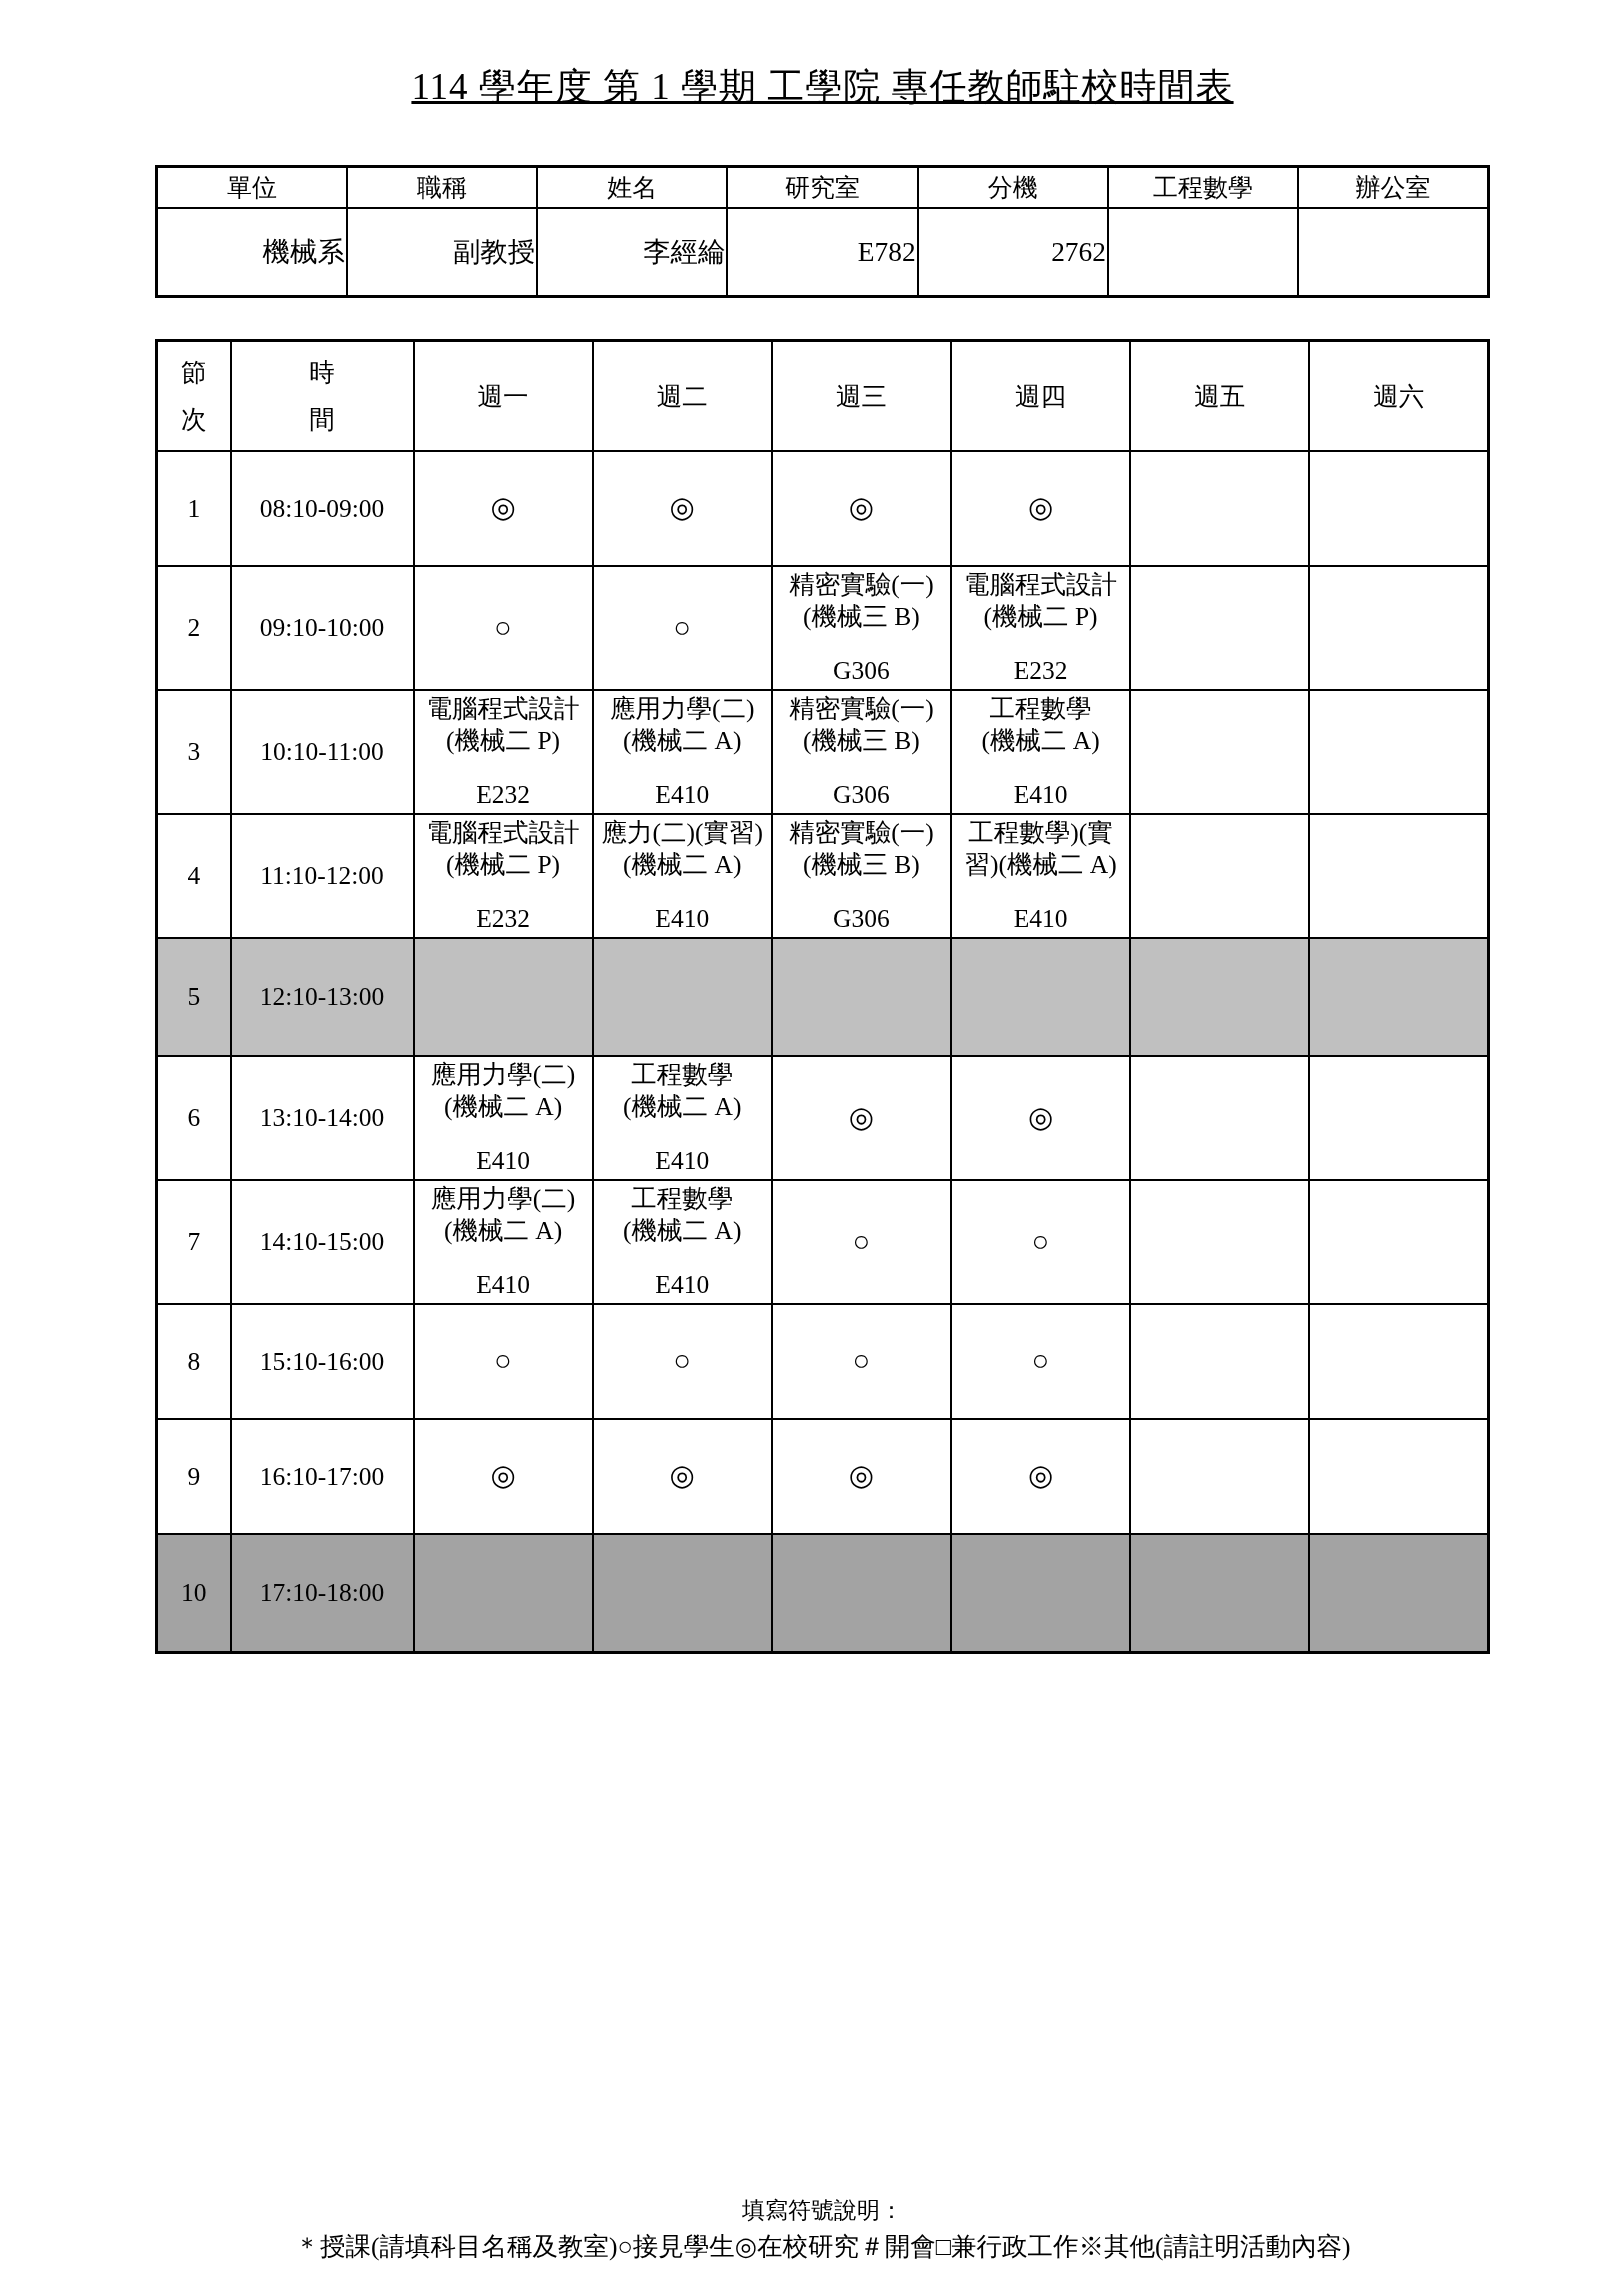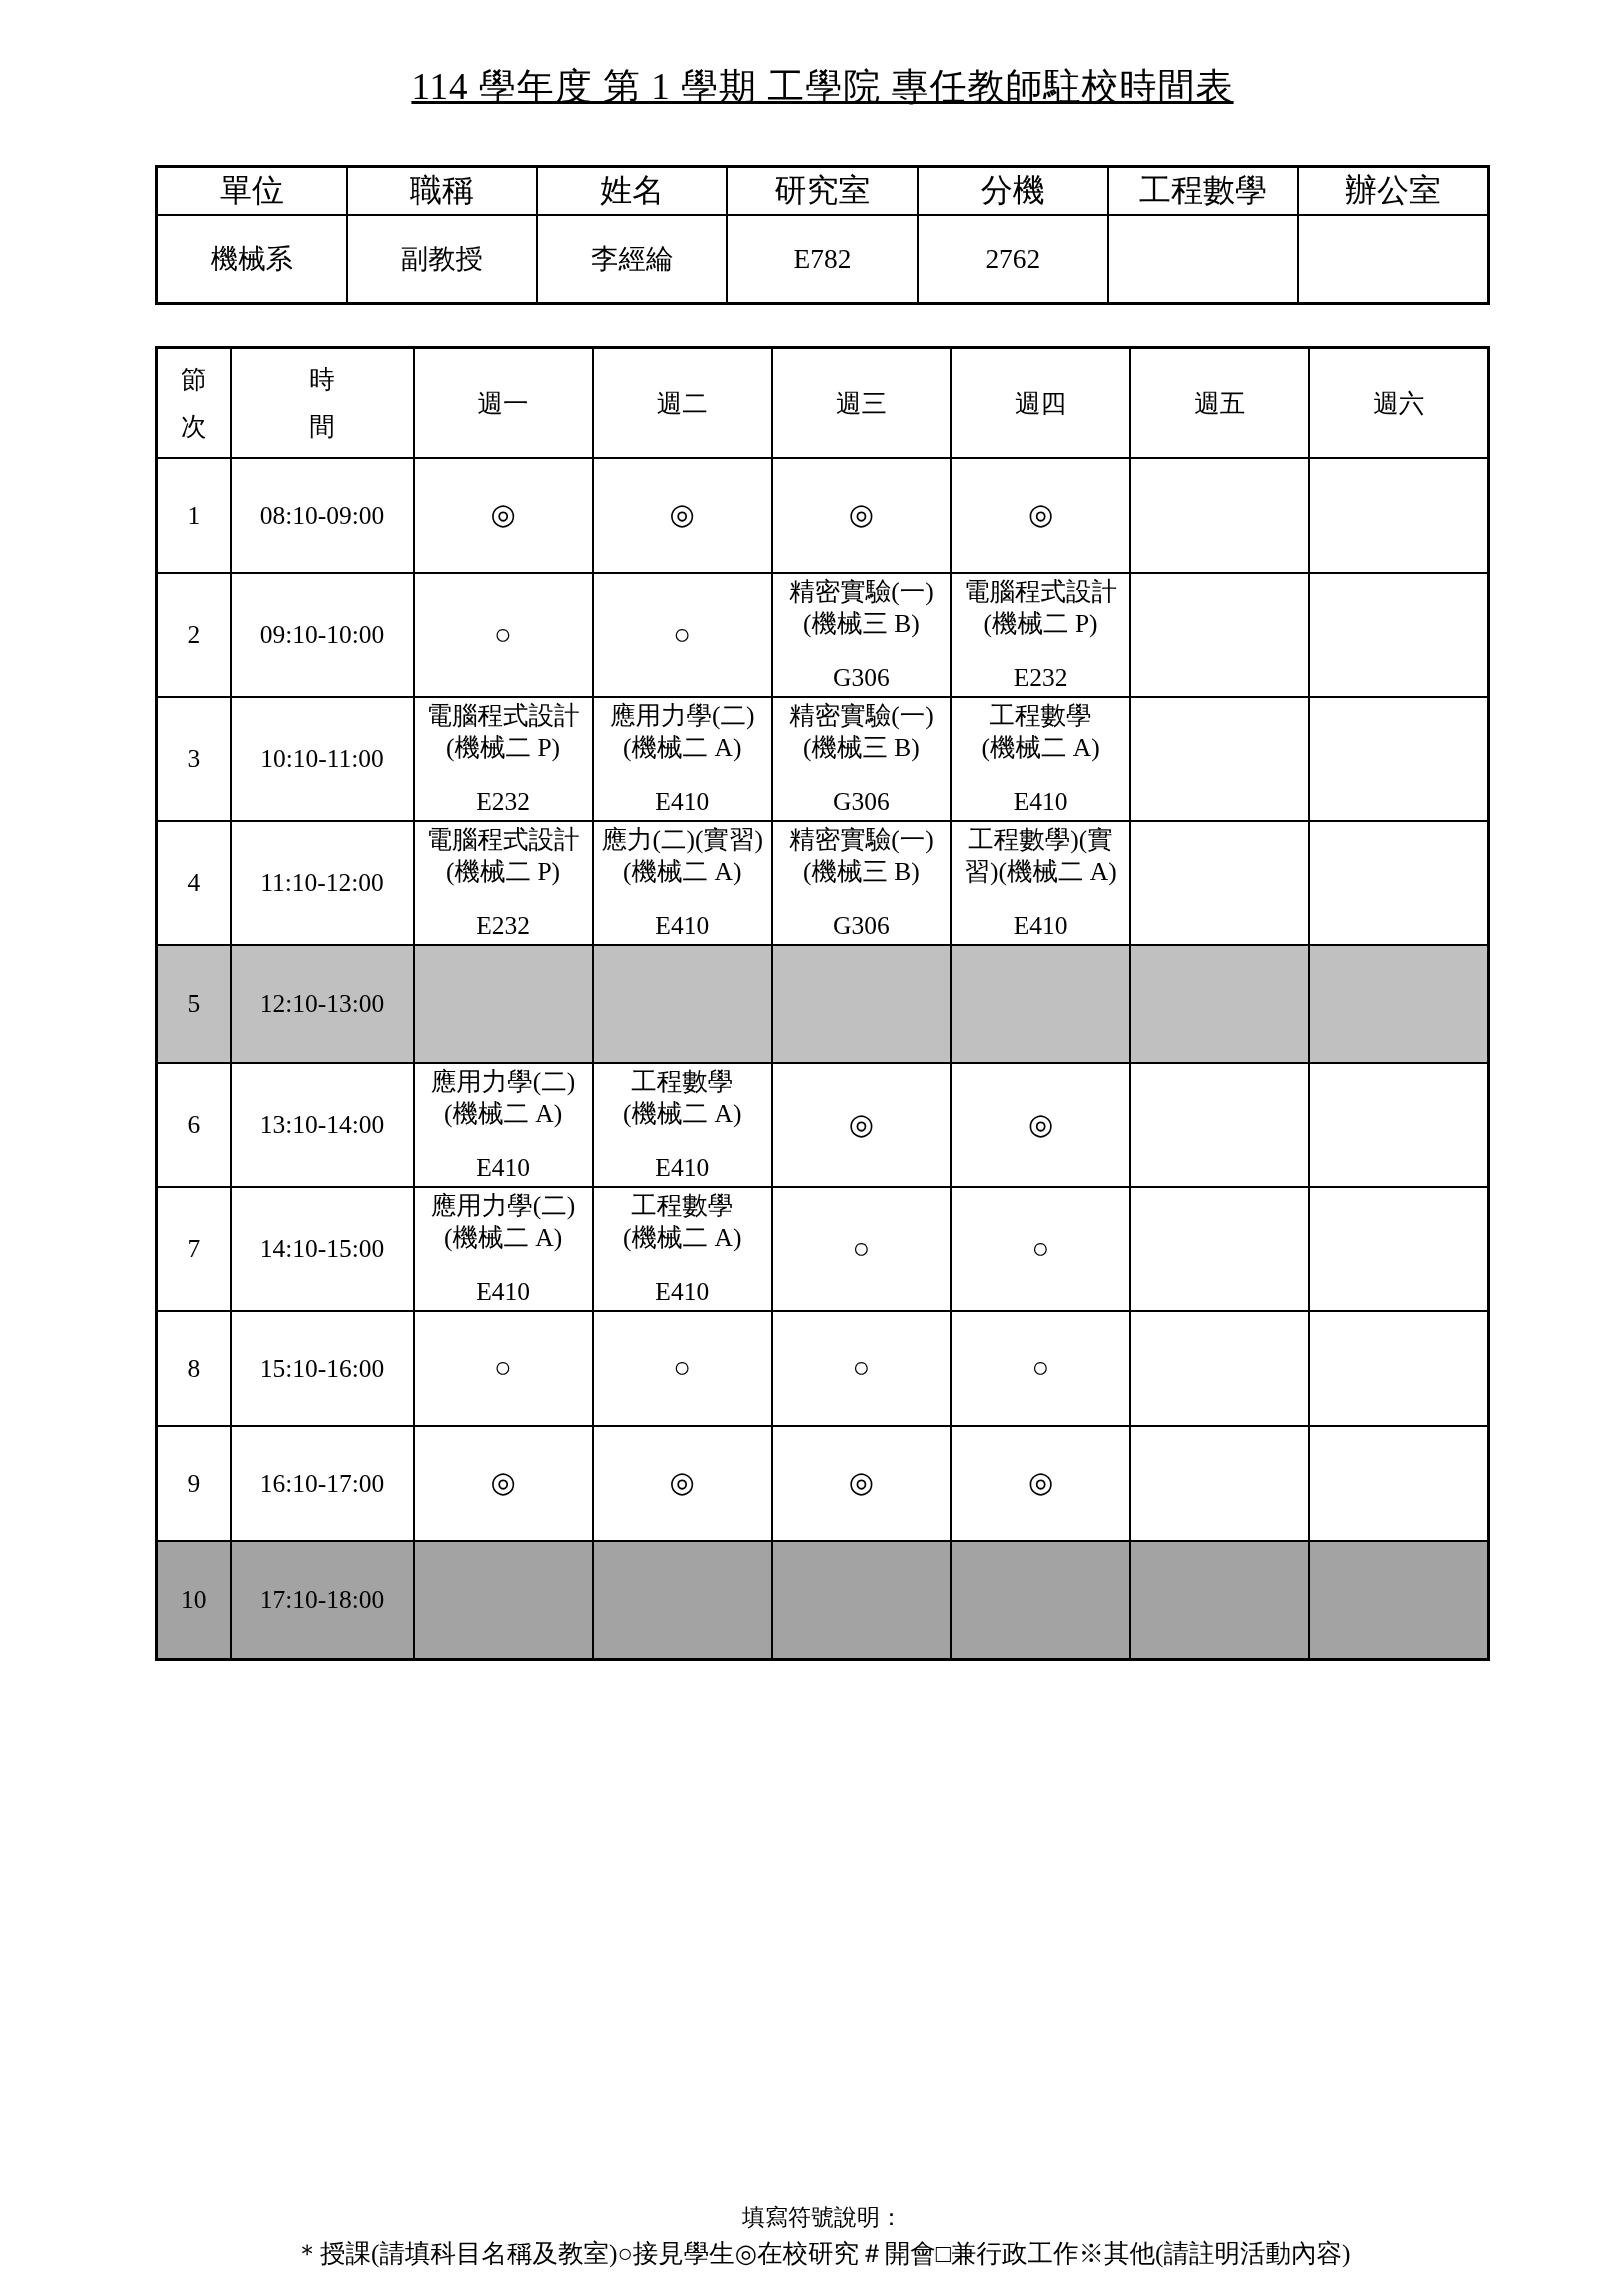--- a/index.html
+++ b/index.html
@@ -33,30 +33,30 @@
     width: 100%;
     margin-top: 55px;
     border-collapse: collapse;
     table-layout: fixed;
     border: 3.9px solid #000;
   }
   table.teacher th {
     border: 2px solid #000;
     border-bottom: 2.9px solid #000;
     height: 37px;
-    font-size: 32px;
+    font-size: 25px;
     font-weight: normal;
     text-align: center;
     vertical-align: middle;
   }
   table.teacher td {
     border: 2px solid #000;
     height: 84px;
     font-size: 27.4px;
-    text-align: center;
+    text-align: right;
     vertical-align: middle;
   }
 
   
   table.schedule {
     width: 100%;
     margin-top: 41px;
     border-collapse: collapse;
     table-layout: fixed;
     border: 3.9px solid #000;

